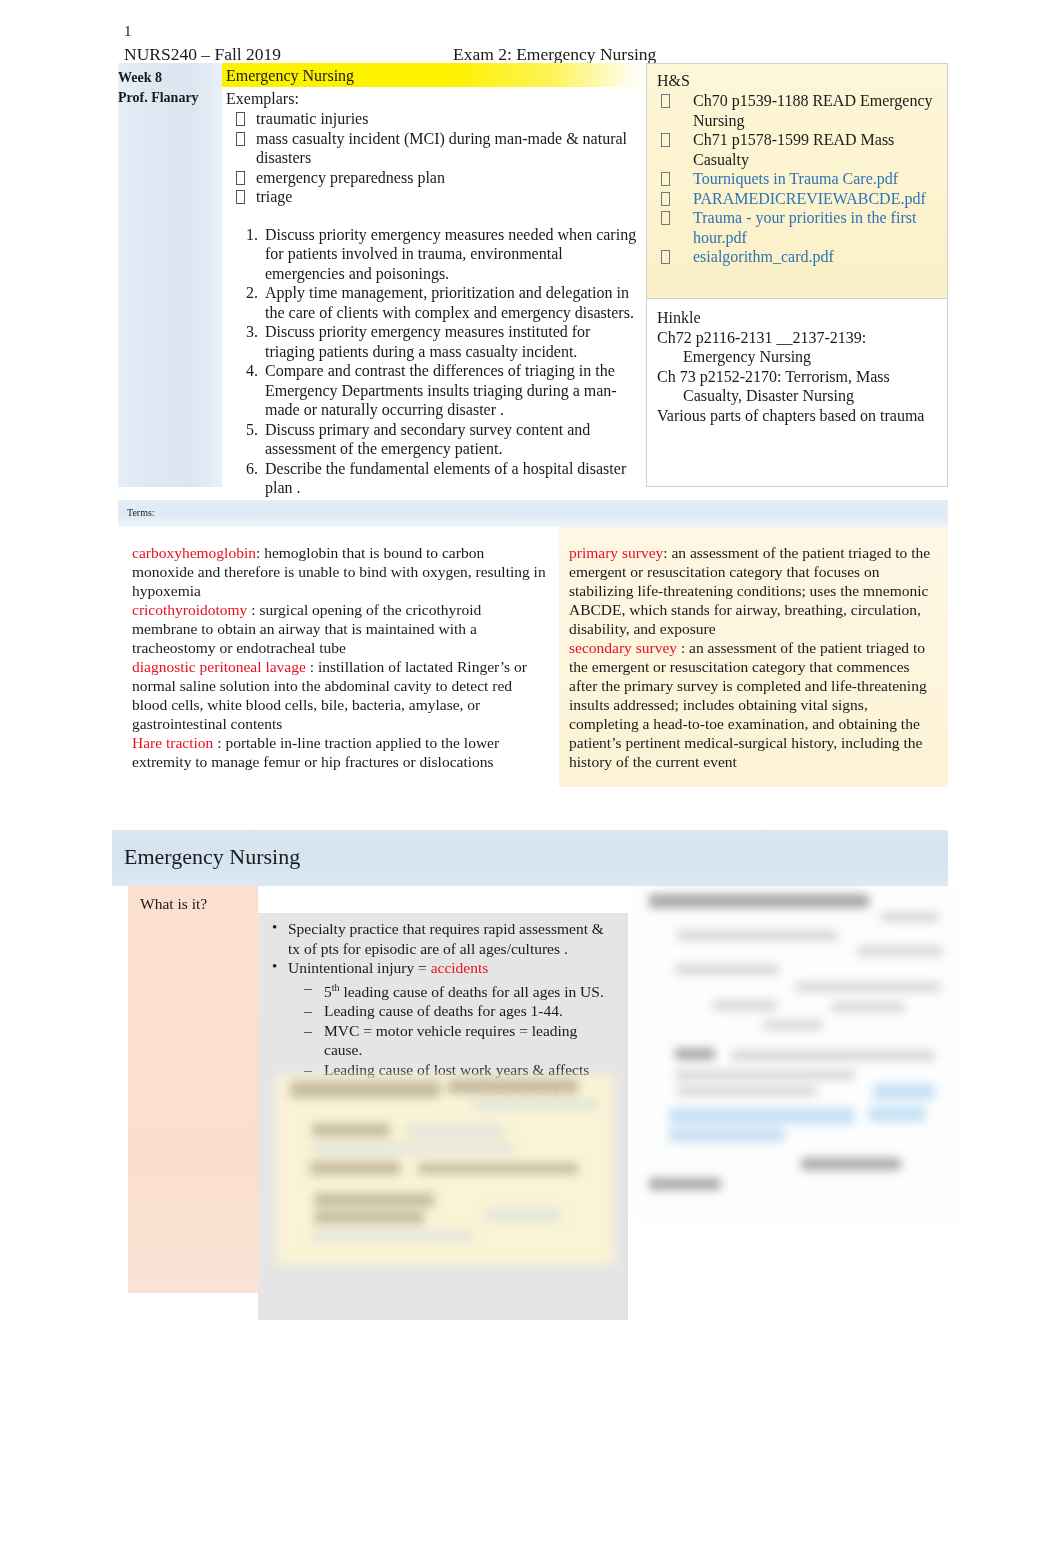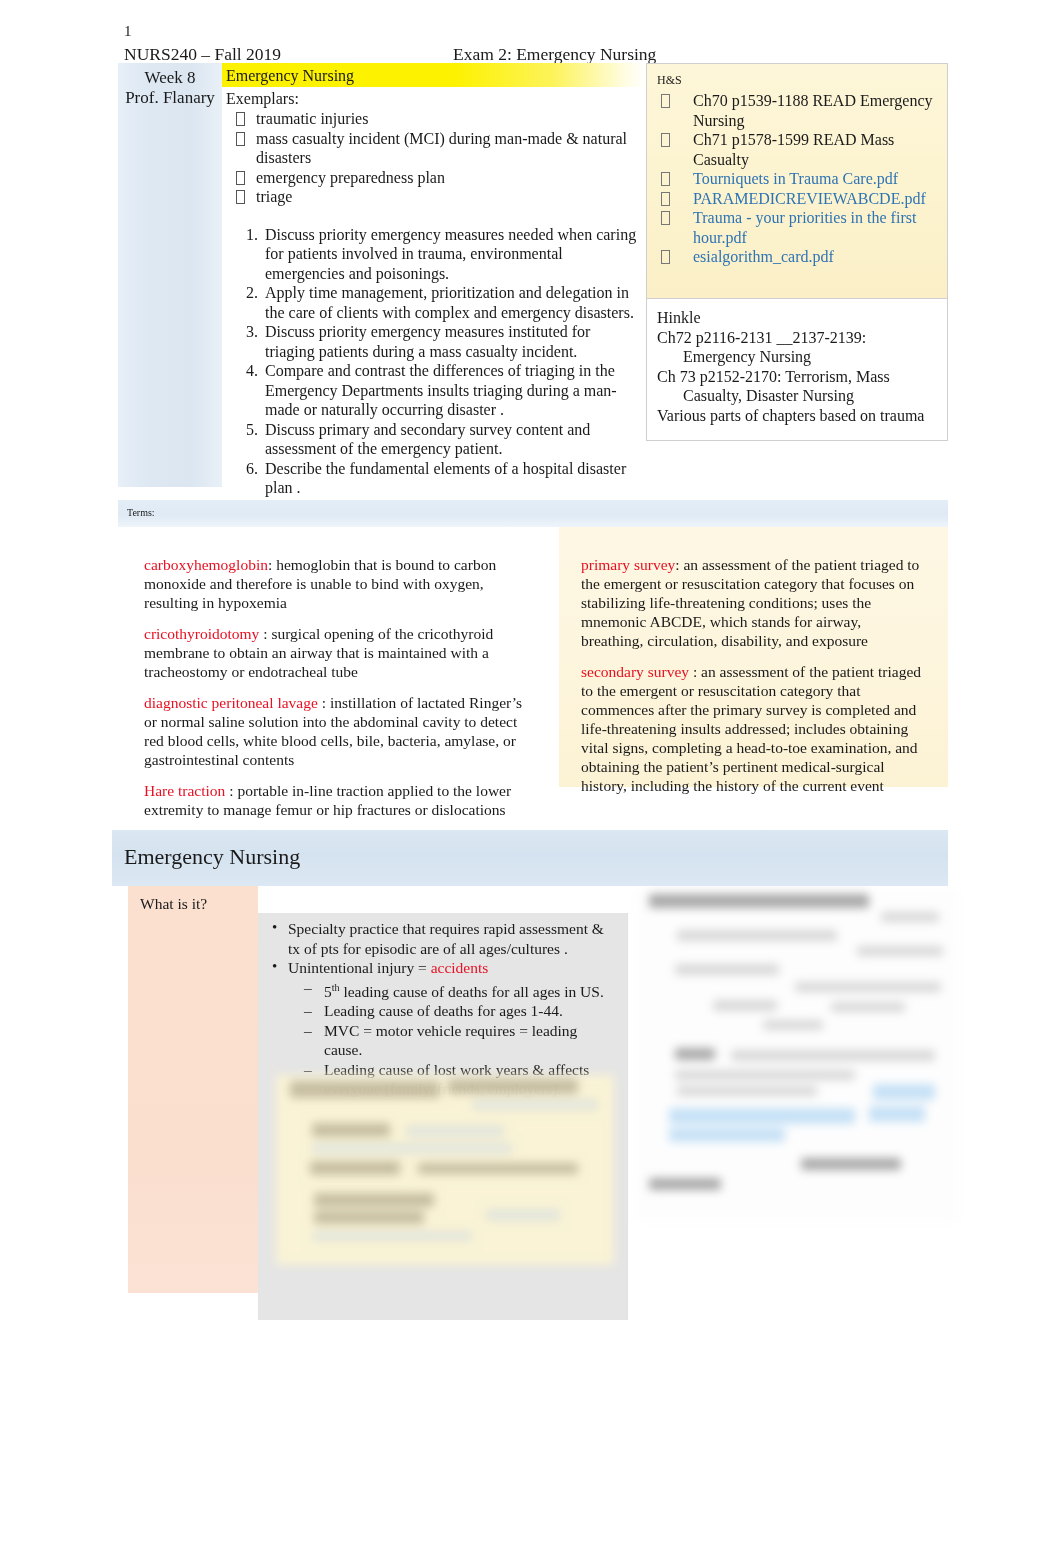--- a/index.html
+++ b/index.html
@@ -47,24 +47,24 @@
     height:424px;
   }
   .t1-left{
     position:absolute;
     left:0; top:0;
     width:104px;
     height:424px;
     background:linear-gradient(to right,#e7eff7 0%,#dde8f3 30%,#dbe6f1 70%,#e9f0f7 100%);
   }
   .t1-left .lbl{
-    font-size:17px;
+    font-size:14px;
     line-height:20px;
-    text-align:center;
     color:#1a1a1a;
+    font-weight:bold;
   }
   .t1-left .lbl:first-child{padding-top:5px;}
 
   .t1-mid{
     position:absolute;
     left:104px; top:0;
     width:424px;
     height:424px;
     background:#ffffff;
   }
@@ -121,29 +121,29 @@
     height:236px;
     background:linear-gradient(to bottom,#fdf6d8 0%,#fcf3cf 55%,#faefc6 100%);
     border:1px solid #cfcfcf;
     box-sizing:border-box;
     overflow:hidden;
   }
   .hinkle-cell{
     position:absolute;
     left:0; top:236px;
     width:302px;
-    height:142px;
+    height:188px;
     background:#ffffff;
     border:1px solid #cfcfcf;
     border-top:none;
     box-sizing:border-box;
     overflow:hidden;
   }
   .hs-title{
-    font-size:12px;
+    font-size:16px;
     line-height:21px;
     padding:6px 0 0 10px;
   }
   ul.hs-list{
     list-style:none;
     margin:0;
     padding:0 4px 0 12px;
   }
   ul.hs-list li{
     font-size:16px;
@@ -204,21 +204,21 @@
     width:389px;
     height:260px;
     padding:16px 12px 0 10px;
     box-sizing:border-box;
     font-size:15.5px;
     line-height:19px;
     background:linear-gradient(to bottom,#fdf7e4 0%,#fdf5dd 50%,#fcf2d4 100%);
   }
   .term{color:#e81123;}
   .termdef{color:#1a1a1a;}
-  .tline{margin:12px;}
+  .tline{margin:0;}
 
   
   .sec-hdr{
     position:absolute;
     left:112px; top:830px;
     width:836px;
     height:56px;
     background:linear-gradient(to bottom,#dbe7f1 0%,#d5e3f0 45%,#dce8f3 100%);
   }
   .sec-hdr span{

